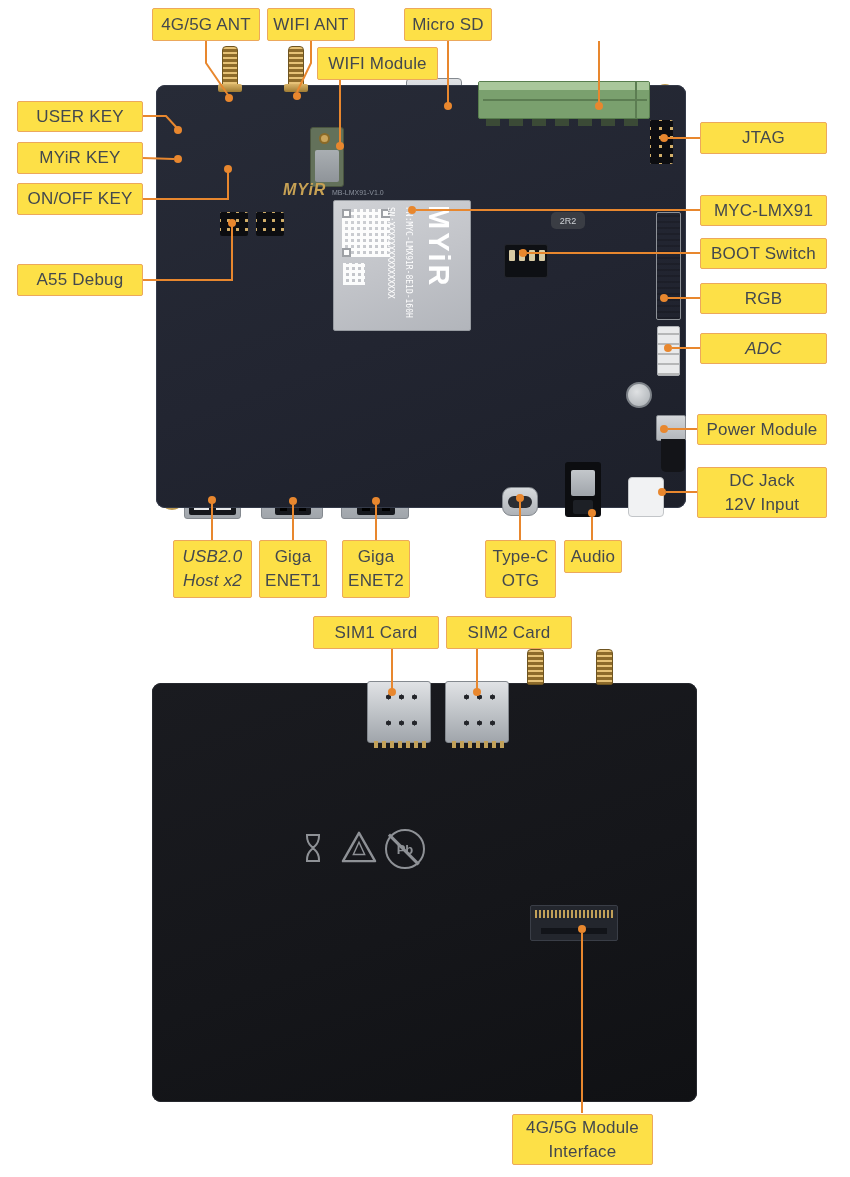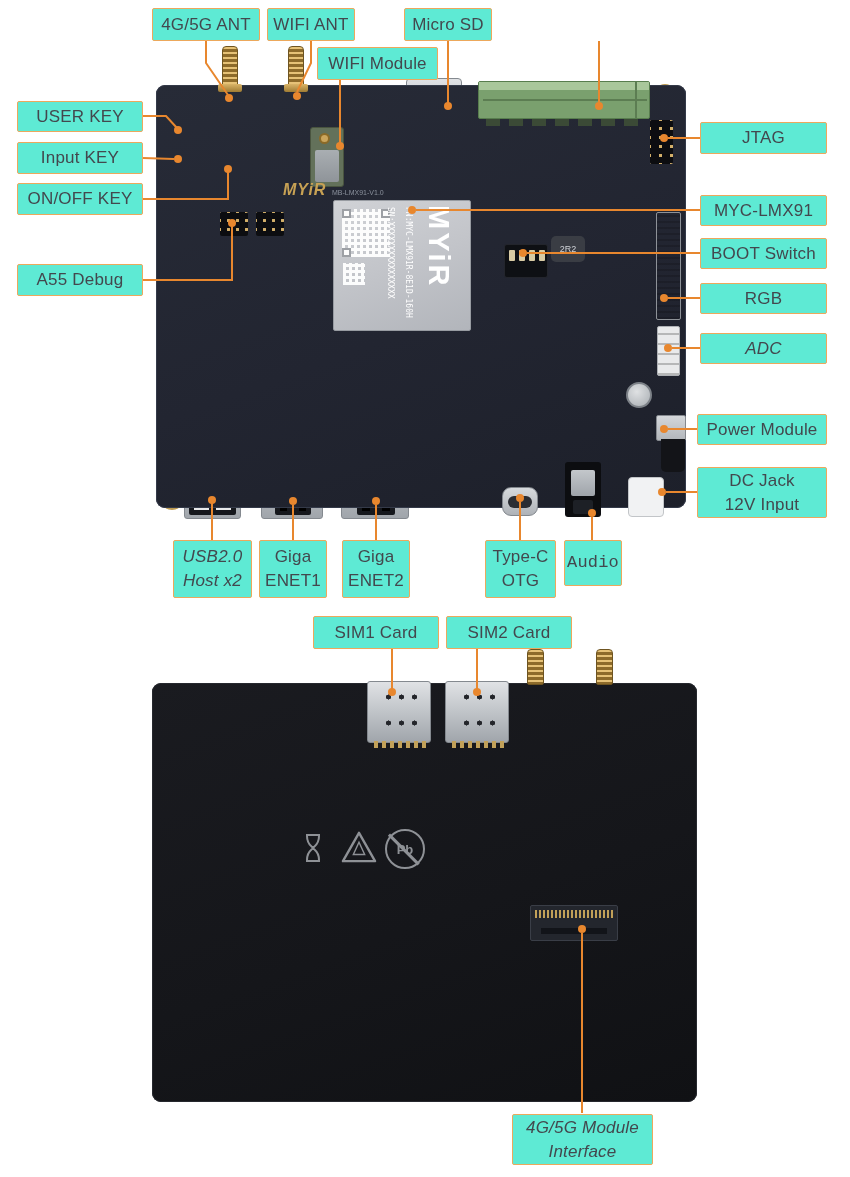--- a/index.html
+++ b/index.html
@@ -4,21 +4,21 @@
 <style>
   * { box-sizing: border-box; margin: 0; padding: 0; }
   html,body { background:#fff; }
   #stage {
     position: relative; width: 850px; height: 1177px; background:#fff;
     font-family: "Liberation Sans", sans-serif; overflow: hidden;
   }
   .abs { position:absolute; }
   
   .label {
-    position:absolute; background:#5eead4; border:1.5px solid #ECA85C; border-radius:2px;
+    position:absolute; background:#fde047; border:1.5px solid #ECA85C; border-radius:2px;
     color:#43484E; font-size:17px; line-height:1.4; display:flex; flex-direction:column;
     align-items:center; justify-content:center; text-align:center; letter-spacing:.2px;
     z-index: 30;
   }
   
   .pcb { position:absolute; border-radius:9px; z-index:1; }
   .pcb.front { background:linear-gradient(160deg,#272b37 0%,#222531 55%,#1d202a 100%); box-shadow: inset 0 0 0 1px #343a49; }
   .pcb.back  { background:linear-gradient(160deg,#1a1b20 0%,#15161a 55%,#101114 100%); box-shadow: inset 0 0 0 1px #26282e; }
   .gmount { position:absolute; border-radius:50%; background:#efe8d6; border:6px solid #bd9a4f; }
   .wmount { position:absolute; border-radius:50%; background:#f1efe9; border:5px solid #c3b083; }
@@ -166,21 +166,21 @@
 
   <div class="chip" style="left:468px;top:164px;width:40px;height:40px;"></div>
   <div class="chip" style="left:516px;top:151px;width:34px;height:32px;"></div>
   <div class="chip" style="left:560px;top:150px;width:42px;height:34px;"></div>
   <div class="chip" style="left:300px;top:378px;width:36px;height:36px;"></div>
   <div class="chip" style="left:386px;top:380px;width:28px;height:28px;"></div>
   <div class="chip" style="left:520px;top:328px;width:42px;height:26px;"></div>
   <div class="chip" style="left:564px;top:388px;width:26px;height:26px;"></div>
   <div class="chip" style="left:230px;top:352px;width:24px;height:24px;"></div>
   <div class="chip" style="left:444px;top:386px;width:22px;height:22px;"></div>
-  <div class="abs" style="left:551px;top:212px;width:34px;height:26px;background:#3a3d44;border-radius:5px;color:#cfd2d6;font-size:9px;display:flex;align-items:center;justify-content:center;z-index:2;margin-top:24px;">2R2</div>
+  <div class="abs" style="left:551px;top:212px;width:34px;height:17px;background:#3a3d44;border-radius:5px;color:#cfd2d6;font-size:9px;display:flex;align-items:center;justify-content:center;z-index:2;">2R2</div>
   <div class="abs" style="left:626px;top:382px;width:26px;height:26px;border-radius:50%;background:radial-gradient(circle at 40% 35%,#dfe1e3,#a8adb2);border:2px solid #7d8288;z-index:2;"></div>
   <div class="fpc" style="left:195px;top:212px;width:16px;height:96px;"></div>
   <div class="fpc" style="left:195px;top:358px;width:16px;height:96px;"></div>
   <div class="dots-gold" style="left:352px;top:142px;width:70px;height:8px;"></div>
   <div class="dots-gold" style="left:463px;top:224px;width:56px;height:8px;"></div>
   <div class="dots-gold" style="left:420px;top:360px;width:60px;height:8px;"></div>
   <div class="dots-gold" style="left:480px;top:430px;width:70px;height:8px;"></div>
   <div class="dots-gold" style="left:230px;top:420px;width:54px;height:8px;"></div>
   <div class="dots-gold" style="left:560px;top:300px;width:46px;height:8px;"></div>
 
@@ -258,21 +258,21 @@
   <div class="label" style="left:404px;top:8px;width:88px;height:33px;">
       <span>Micro SD</span>
     </div>
   <div class="label" style="left:317px;top:47px;width:121px;height:33px;">
       <span>WIFI Module</span>
     </div>
   <div class="label" style="left:17px;top:101px;width:126px;height:31px;">
       <span>USER KEY</span>
     </div>
   <div class="label" style="left:17px;top:142px;width:126px;height:32px;">
-      <span>Input KEY</span>
+      <span>MYiR KEY</span>
     </div>
   <div class="label" style="left:17px;top:183px;width:126px;height:32px;">
       <span>ON/OFF KEY</span>
     </div>
   <div class="label" style="left:17px;top:264px;width:126px;height:32px;">
       <span>A55 Debug</span>
     </div>
   <div class="label" style="left:700px;top:122px;width:127px;height:32px;">
       <span>JTAG</span>
     </div>
@@ -304,30 +304,30 @@
     <span>ENET1</span>
   </div>
   <div class="label" style="left:342px;top:540px;width:68px;height:58px;">
     <span>Giga</span>
     <span>ENET2</span>
   </div>
   <div class="label" style="left:485px;top:540px;width:71px;height:58px;">
     <span>Type-C</span>
     <span>OTG</span>
   </div>
-  <div class="label" style="left:564px;top:540px;width:58px;height:46px;font-family:Liberation Mono, monospace;">
+  <div class="label" style="left:564px;top:540px;width:58px;height:33px;">
       <span>Audio</span>
     </div>
   <div class="label" style="left:313px;top:616px;width:126px;height:33px;">
       <span>SIM1 Card</span>
     </div>
   <div class="label" style="left:446px;top:616px;width:126px;height:33px;">
       <span>SIM2 Card</span>
     </div>
-  <div class="label" style="left:512px;top:1114px;width:141px;height:51px;font-style:italic;">
+  <div class="label" style="left:512px;top:1114px;width:141px;height:51px;">
     <span>4G/5G Module</span>
     <span>Interface</span>
   </div>
 
   <svg class="callouts" width="850" height="1177" viewBox="0 0 850 1177">
     <g stroke="#E8872E" stroke-width="2" fill="none">
       <polyline points="206,41 206,63 228,95"></polyline>
       <polyline points="311,41 311,63 297,92"></polyline>
       <polyline points="448,41 448,103"></polyline>
       <polyline points="599,41 599,103"></polyline>

